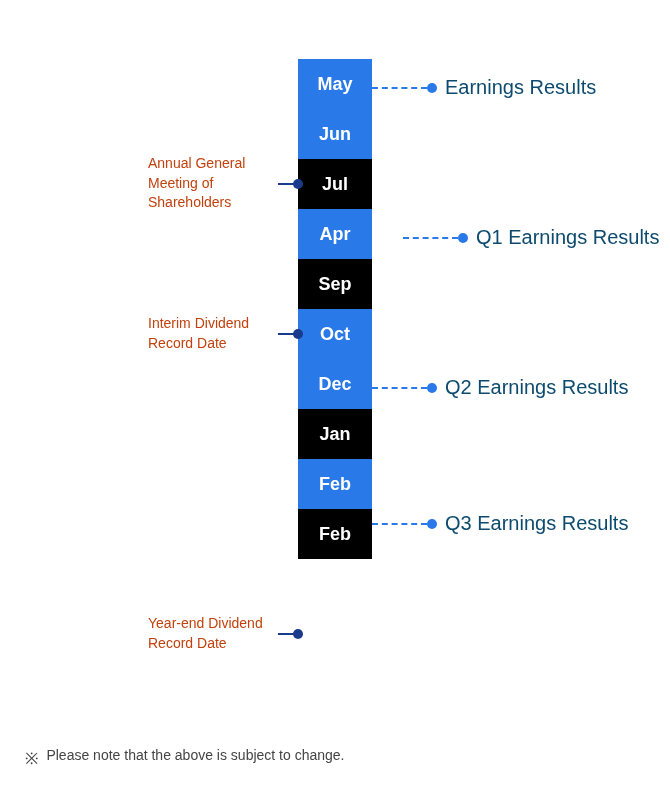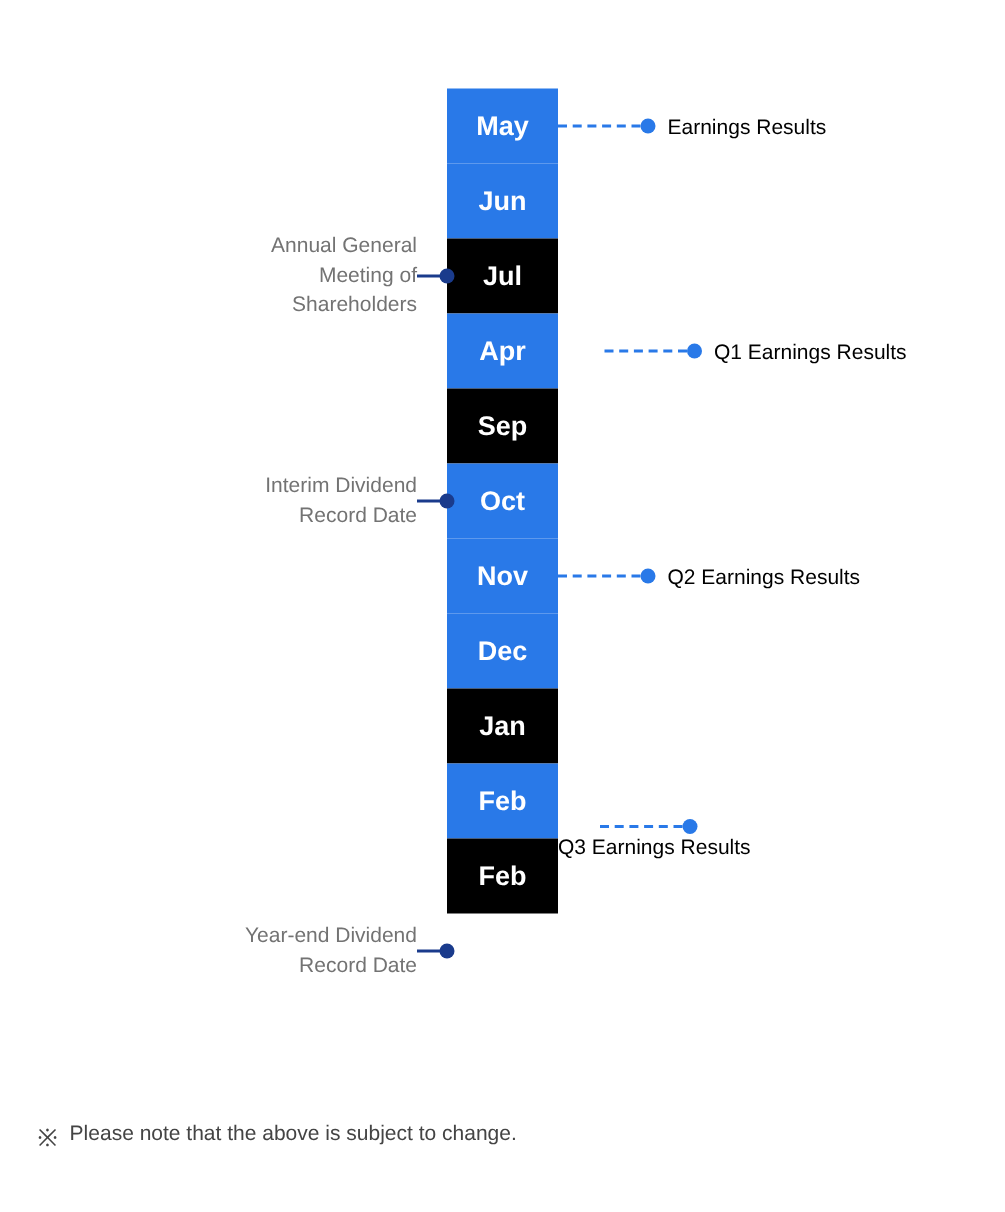--- a/index.html
+++ b/index.html
@@ -55,31 +55,31 @@
       font-size: 18px;
       font-weight: bold;
     }
 
     .month-light { background-color: #2979e8; }
     .month-dark  { background-color: #000000; }
 
     
     .left-label {
       position: absolute;
-      text-align: right;
+      text-align: left;
       font-size: 14px;
-      color: #737373;
+      color: #c2410c;
       line-height: 1.4;
     }
 
     
     .right-label {
       position: absolute;
-      font-size: 14px;
-      color: #000000;
+      font-size: 20px;
+      color: #0c4a6e;
       display: flex;
       align-items: center;
       gap: 0;
       white-space: nowrap;
     }
 
     
     .connector {
       display: flex;
       align-items: center;
@@ -120,21 +120,20 @@
 <div class="main-container">
   <div class="chart-area" style="height: 650px;">
 
     <div class="months-column" id="months-col">
         <div class="month-block month-light">May</div>
         <div class="month-block month-light">Jun</div>
         <div class="month-block month-dark">Jul</div>
         <div class="month-block month-light">Apr</div>
         <div class="month-block month-dark">Sep</div>
         <div class="month-block month-light">Oct</div>
-        <div class="month-block month-light">Nov</div>
         <div class="month-block month-light">Dec</div>
         <div class="month-block month-dark">Jan</div>
         <div class="month-block month-light">Feb</div>
         <div class="month-block month-dark">Feb</div>
       </div>
 
     <div id="left-labels">
         <div class="left-label" style="left: 123px; top: 115px; width: 130px;">
           <div>Annual General</div>
           <div>Meeting of</div>
@@ -171,21 +170,21 @@
     </div>
     <span>Q1 Earnings Results</span>
   </div>
         <div class="right-label" style="position: absolute; left: 347px; top: 337px;">
     <div class="connector">
       <div class="dashed-line"></div>
       <div class="dot"></div>
     </div>
     <span>Q2 Earnings Results</span>
   </div>
-        <div class="right-label" style="position: absolute; left: 347px; top: 507px; flex-direction: column;">
+        <div class="right-label" style="position: absolute; left: 347px; top: 473px;">
     <div class="connector">
       <div class="dashed-line"></div>
       <div class="dot"></div>
     </div>
     <span>Q3 Earnings Results</span>
   </div>
       </div>
   </div>
   <div class="footnote" style="position: relative; margin-top: 20px; width: 100%;">
     <span class="footnote-mark">※</span>

